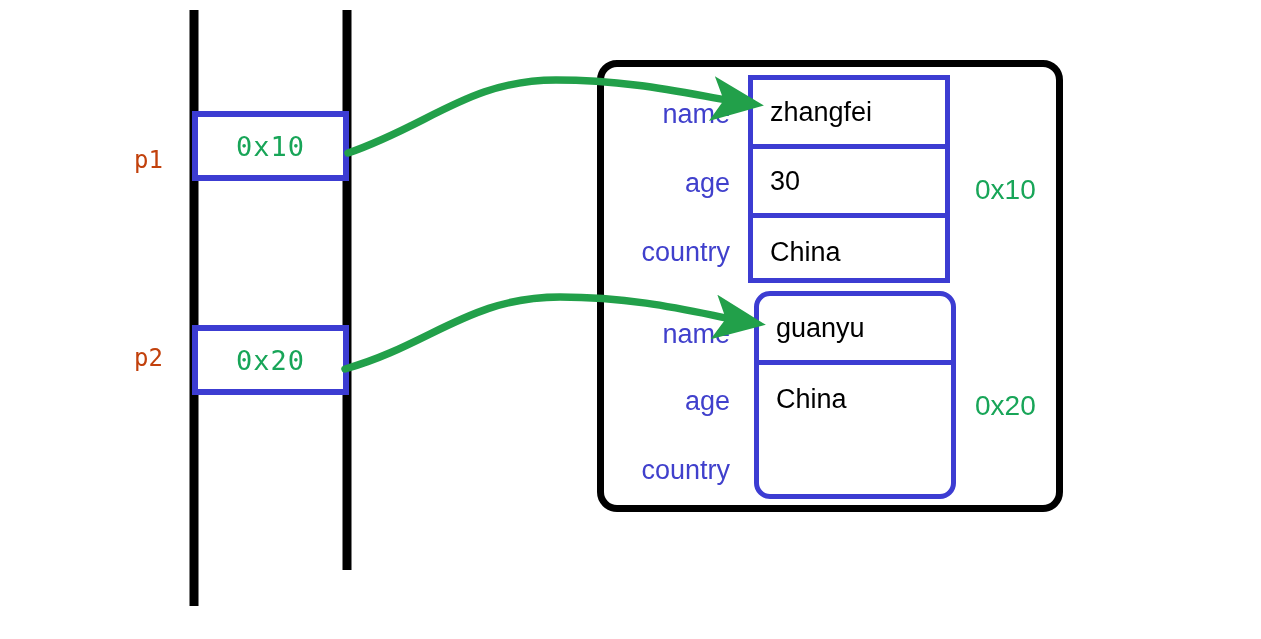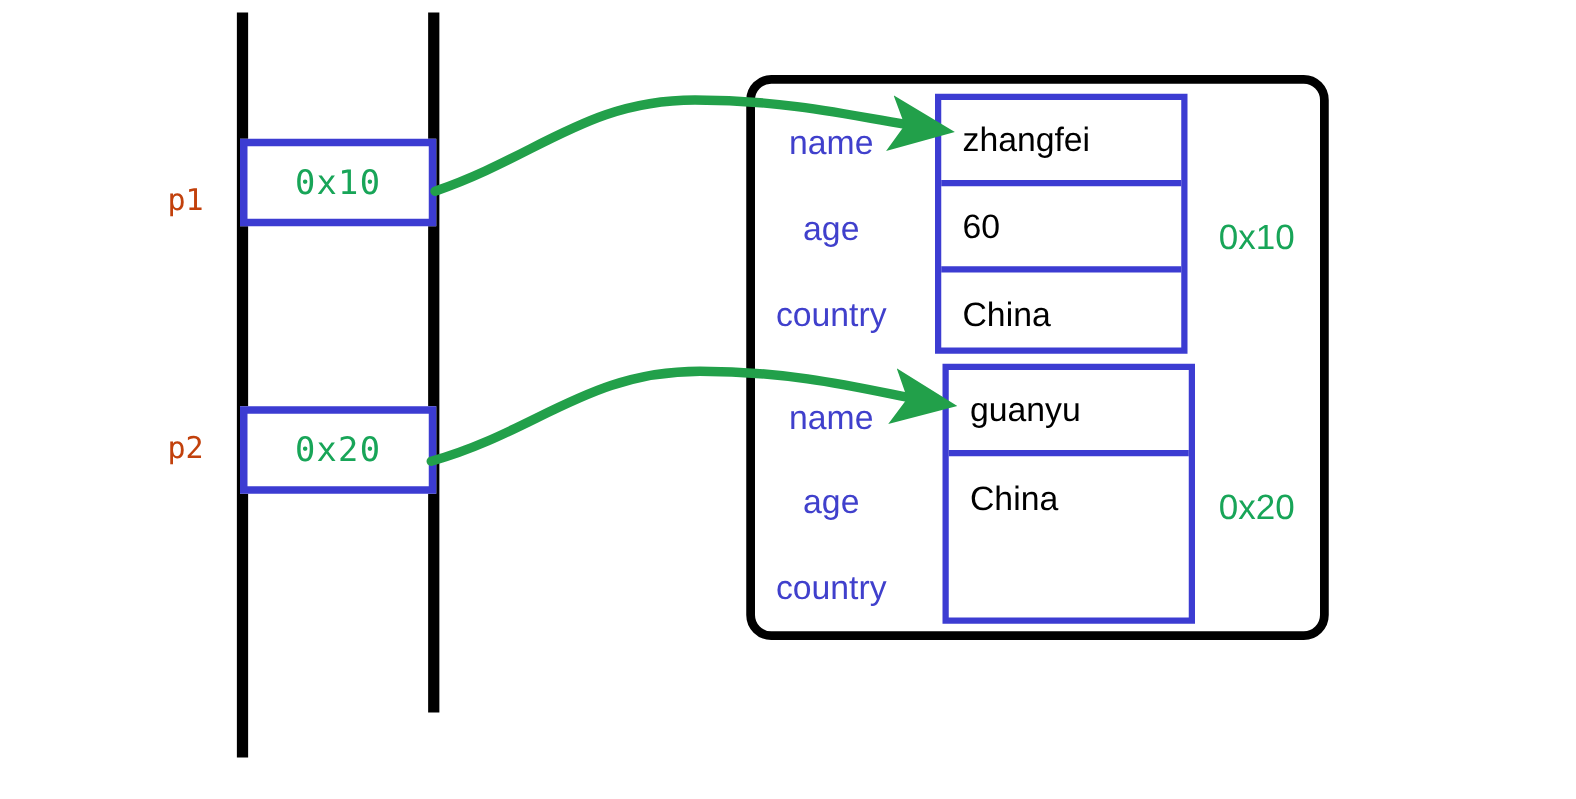--- a/index.html
+++ b/index.html
@@ -95,21 +95,21 @@
     color: #000000;
     white-space: nowrap;
   }
 
   
   .field-label {
     position: absolute;
     font-family: "Liberation Sans", sans-serif;
     font-size: 27px;
     color: #4040cc;
-    text-align: center;
+    text-align: right;
     white-space: nowrap;
   }
 
   
   .heap-addr {
     position: absolute;
     font-family: "Liberation Sans", sans-serif;
     font-size: 28px;
     color: #18a558;
     white-space: nowrap;
@@ -141,34 +141,34 @@
 
     <div class="field-label" style="left:600px; top:99px; width:130px;">name</div>
     <div class="field-label" style="left:600px; top:168px; width:130px;">age</div>
     <div class="field-label" style="left:600px; top:237px; width:130px;">country</div>
 
     <div class="struct" style="left:748px; top:75px; width:202px; height:208px;">
       <div class="struct-row">
         <span class="val">zhangfei</span>
       </div>
       <div class="struct-row">
-        <span class="val">60</span>
+        <span class="val">30</span>
       </div>
       <div class="struct-row">
         <span class="val">China</span>
       </div>
     </div>
 
     <div class="heap-addr" style="left:975px; top:174px;">0x10</div>
 
     <div class="field-label" style="left:600px; top:319px; width:130px;">name</div>
     <div class="field-label" style="left:600px; top:386px; width:130px;">age</div>
     <div class="field-label" style="left:600px; top:455px; width:130px;">country</div>
 
-    <div class="struct" style="left:754px; top:291px; width:202px; height:208px;">
+    <div class="struct" style="left:754px; top:291px; width:202px; height:208px;border-radius:16px;">
       <div class="struct-row">
         <span class="val">guanyu</span>
       </div>
       <div class="struct-row">
         <span class="val">China</span>
       </div>
     </div>
 
     <div class="heap-addr" style="left:975px; top:390px;">0x20</div>
 

